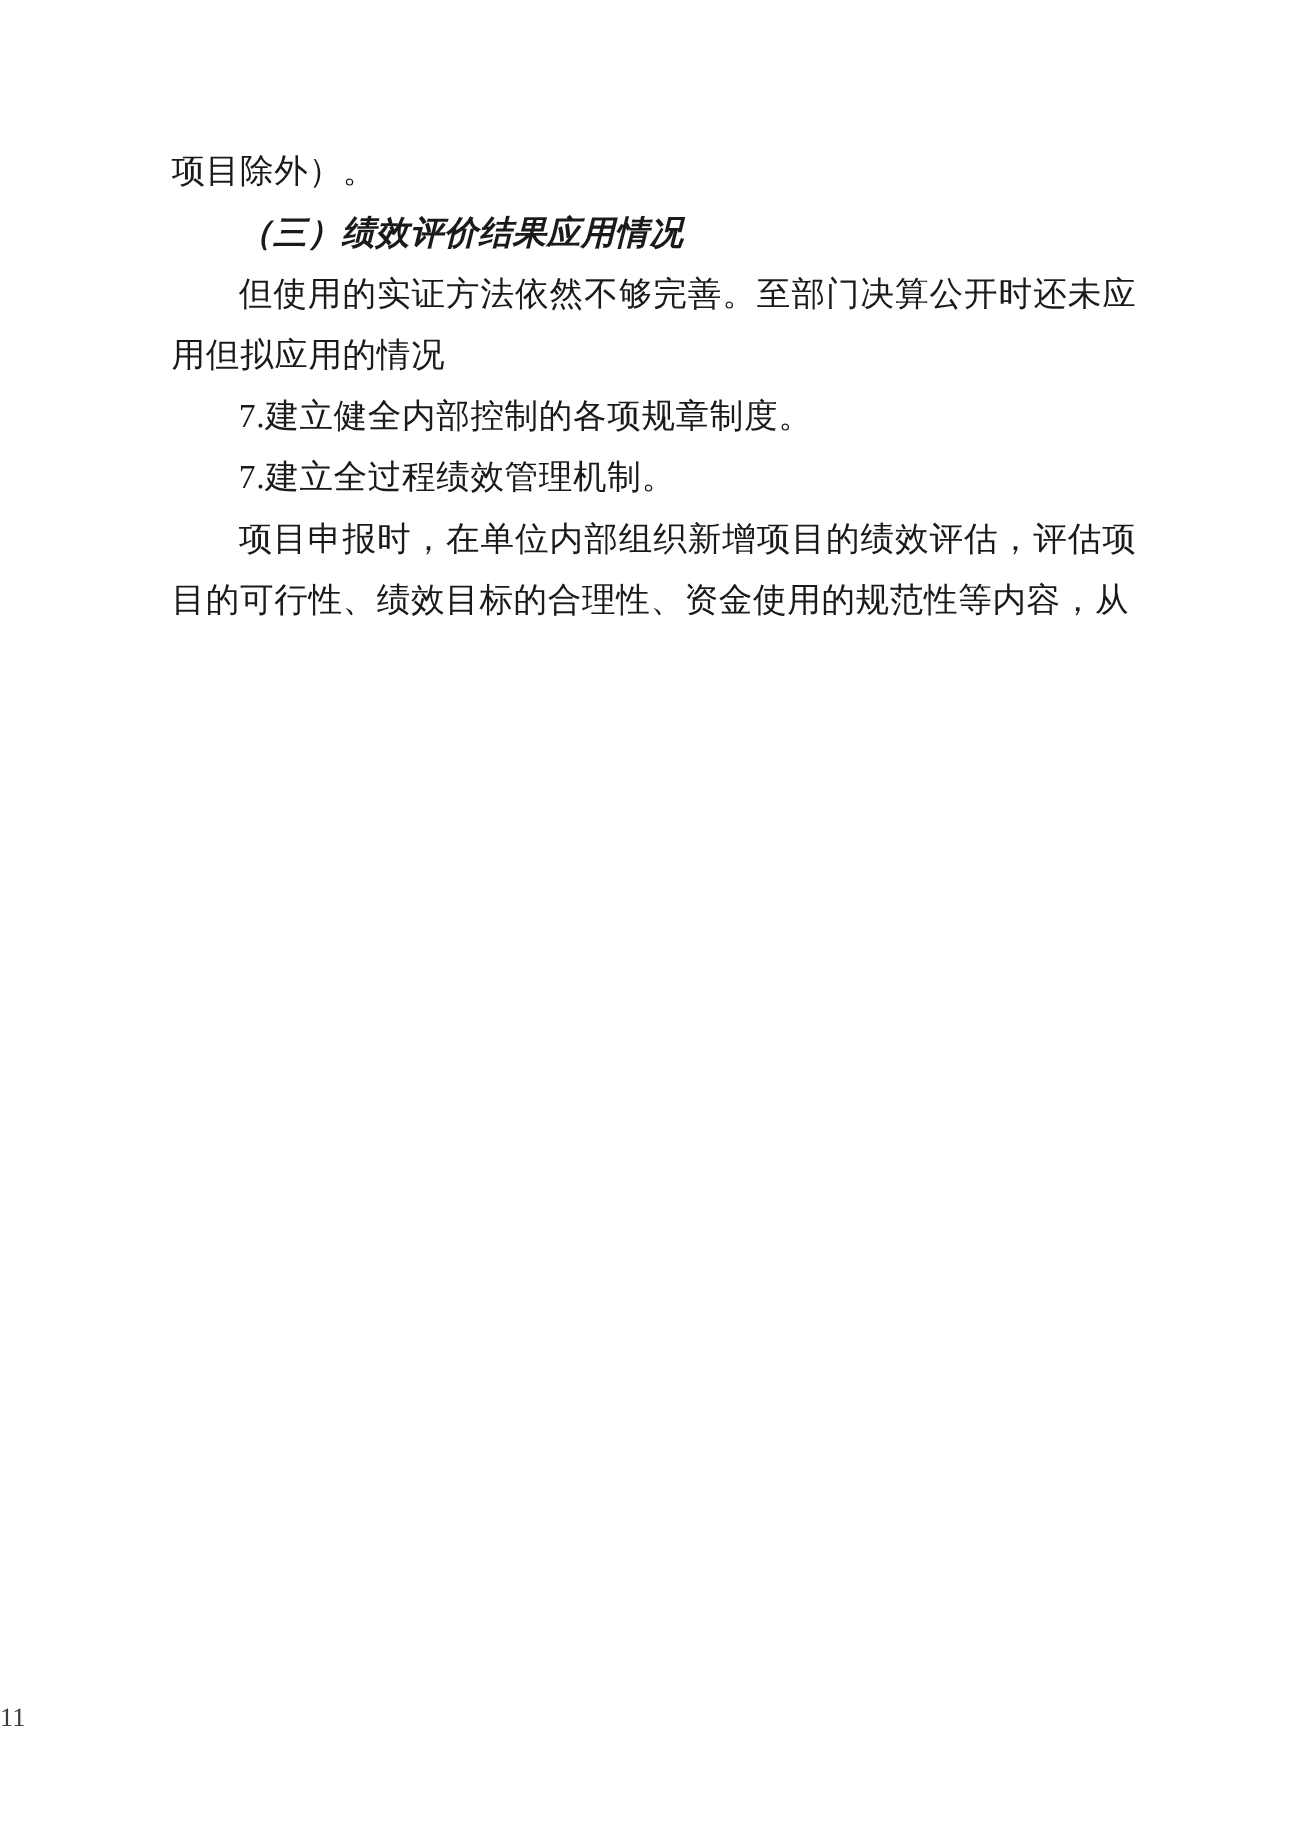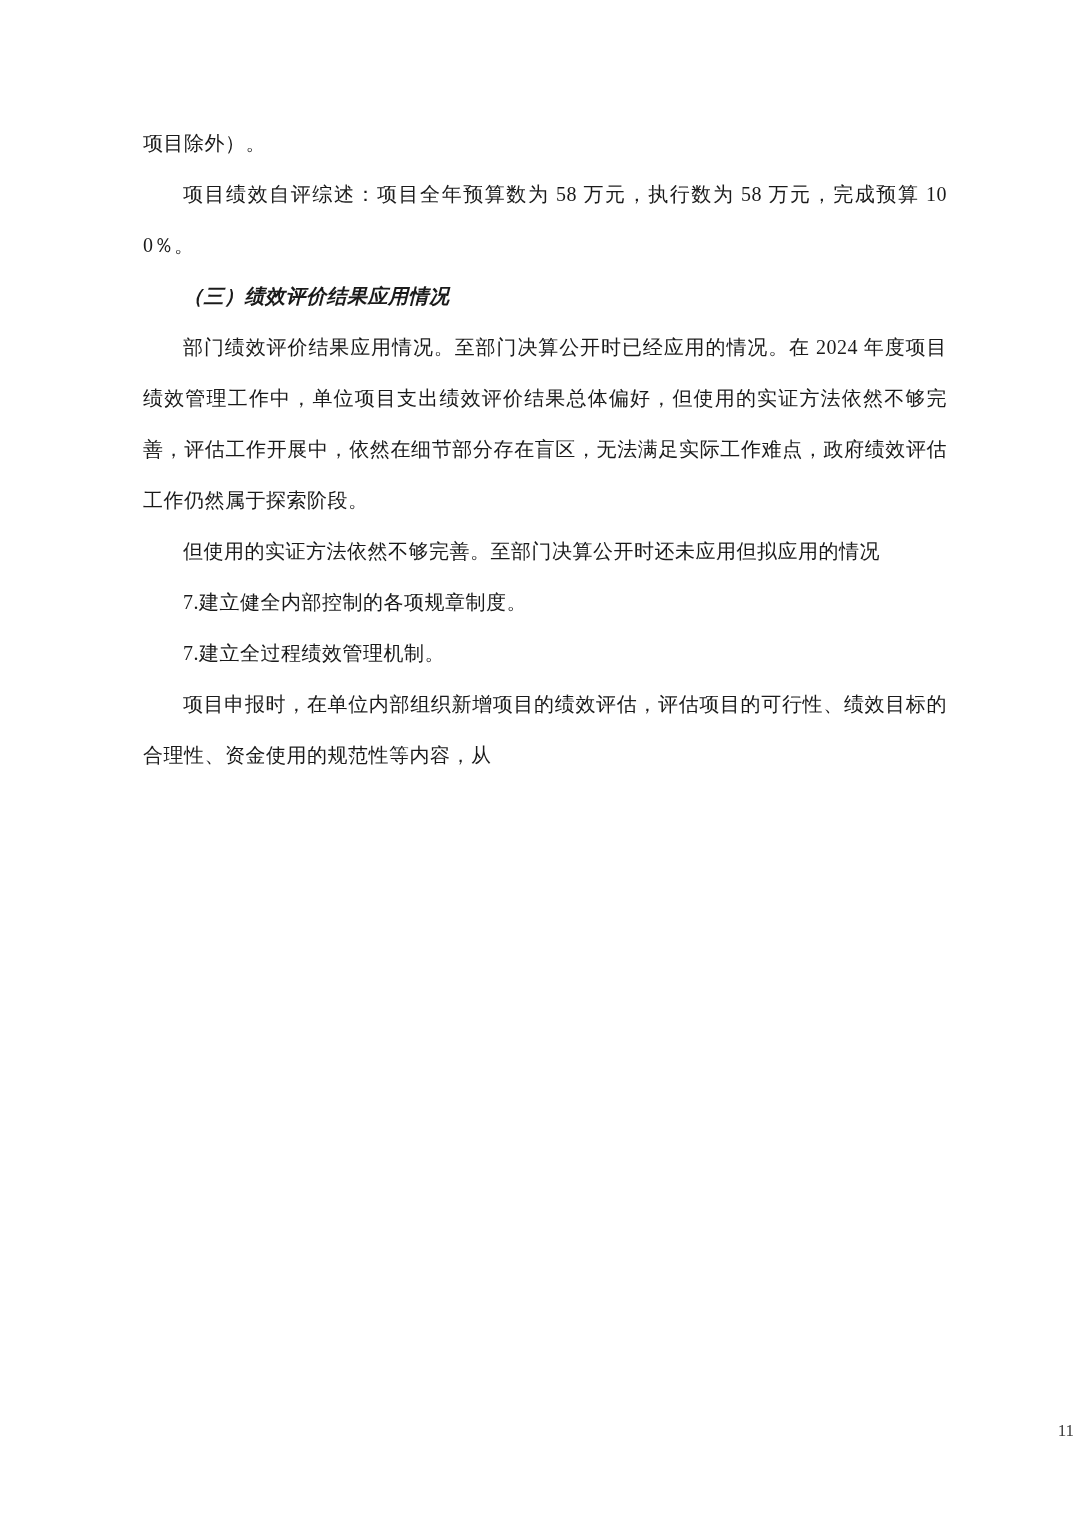--- a/index.html
+++ b/index.html
@@ -18,55 +18,53 @@
   }
   .doc-body {
     position: absolute;
     top: 118px;
     left: 143px;
     width: 804px;
   }
   .doc-body p {
     margin: 0;
     padding: 0;
-    font-size: 20px;
+    font-size: 28px;
     line-height: 51px;
     text-align: justify;
     text-justify: inter-ideograph;
     letter-spacing: 0.5px;
     word-break: break-all;
   }
   .doc-body p.indent {
     text-indent: 2em;
   }
   .doc-body p.heading {
     text-indent: 2em;
     font-weight: bold;
     font-style: italic;
   }
   .page-number {
     position: absolute;
     top: 1420px;
     left: 0;
     width: 100%;
-    text-align: right;
-    font-size: 17px;
+    text-align: left;
+    font-size: 22px;
     line-height: 22px;
     color: #3c3c3c;
     font-family: "Liberation Serif", "DejaVu Serif", serif;
   }
 </style>
 </head>
 <body>
 
 <div class="page">
   <div class="doc-body">
     <p class="continuation">项目除外）。</p>
-    <p class="indent">项目绩效自评综述：项目全年预算数为 58 万元，执行数为 58 万元，完成预算 100％。</p>
     <p class="heading">（三）绩效评价结果应用情况</p>
-    <p class="indent">部门绩效评价结果应用情况。至部门决算公开时已经应用的情况。在 2024 年度项目绩效管理工作中，单位项目支出绩效评价结果总体偏好，但使用的实证方法依然不够完善，评估工作开展中，依然在细节部分存在盲区，无法满足实际工作难点，政府绩效评估工作仍然属于探索阶段。</p>
     <p class="indent">但使用的实证方法依然不够完善。至部门决算公开时还未应用但拟应用的情况</p>
     <p class="indent">7.建立健全内部控制的各项规章制度。</p>
     <p class="indent">7.建立全过程绩效管理机制。</p>
     <p class="indent">项目申报时，在单位内部组织新增项目的绩效评估，评估项目的可行性、绩效目标的合理性、资金使用的规范性等内容，从</p>
   </div>
   <div class="page-number">11</div>
 </div>
 
 </body></html>

